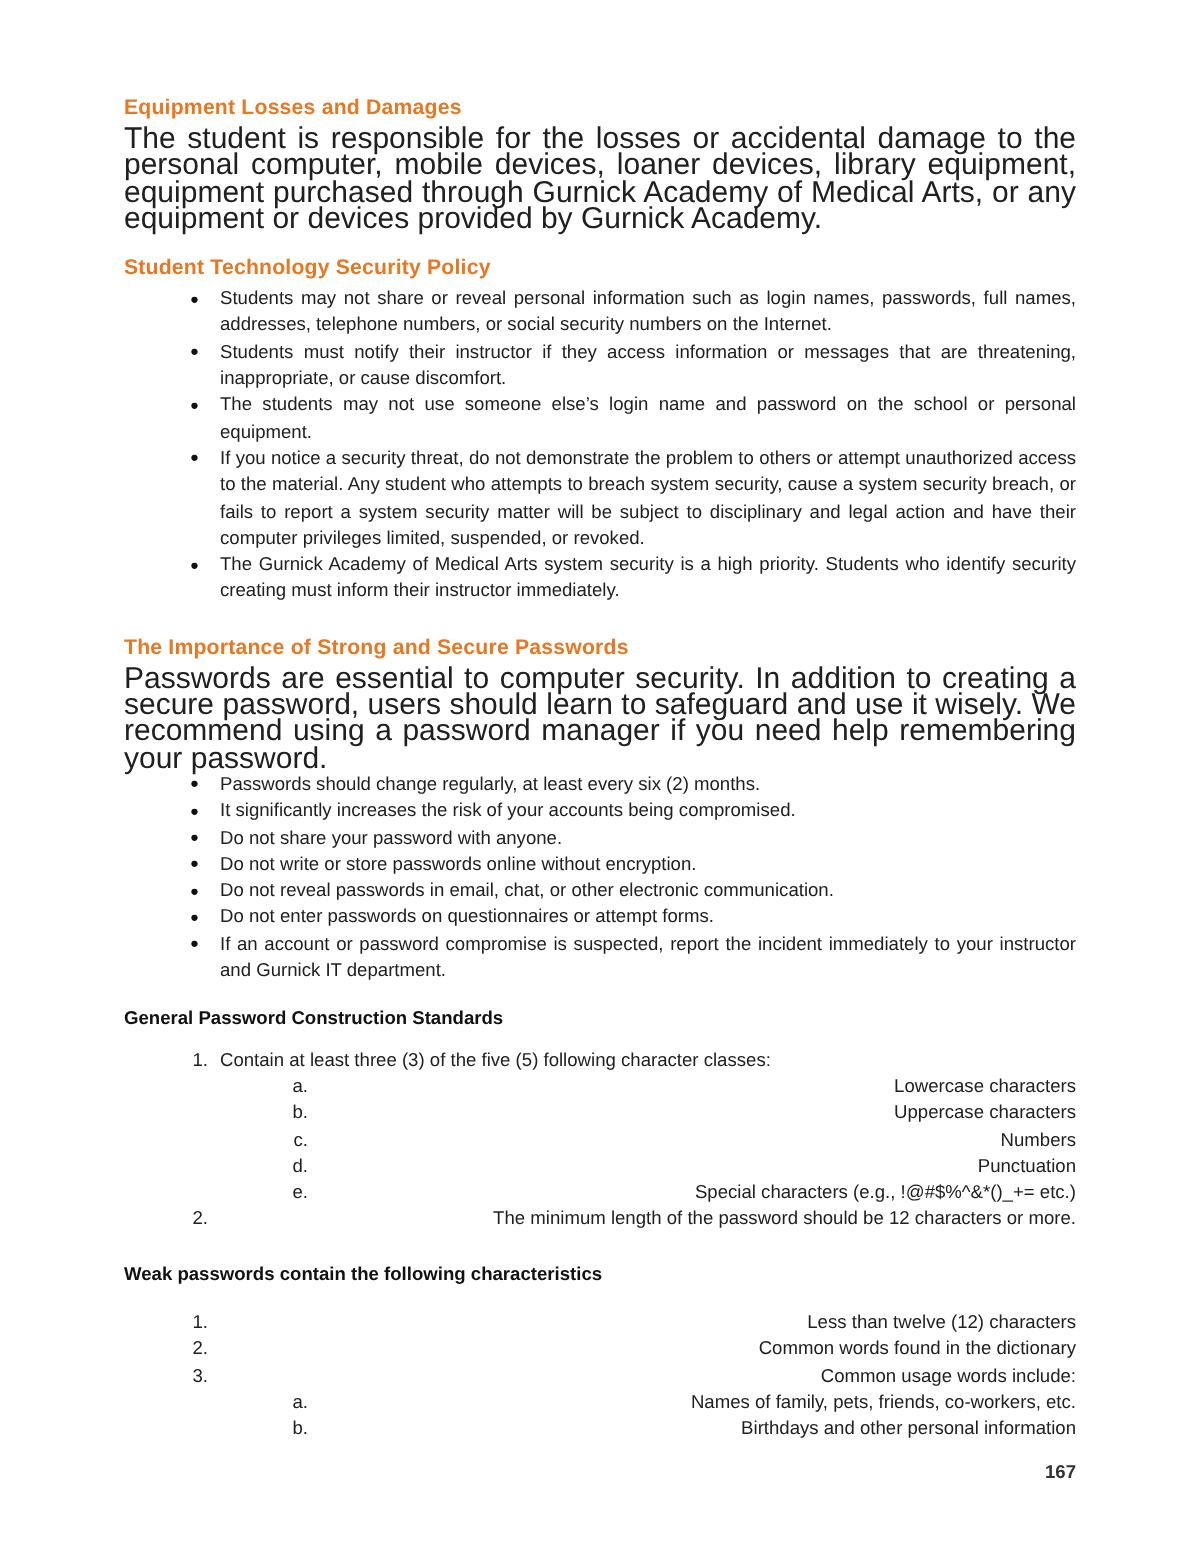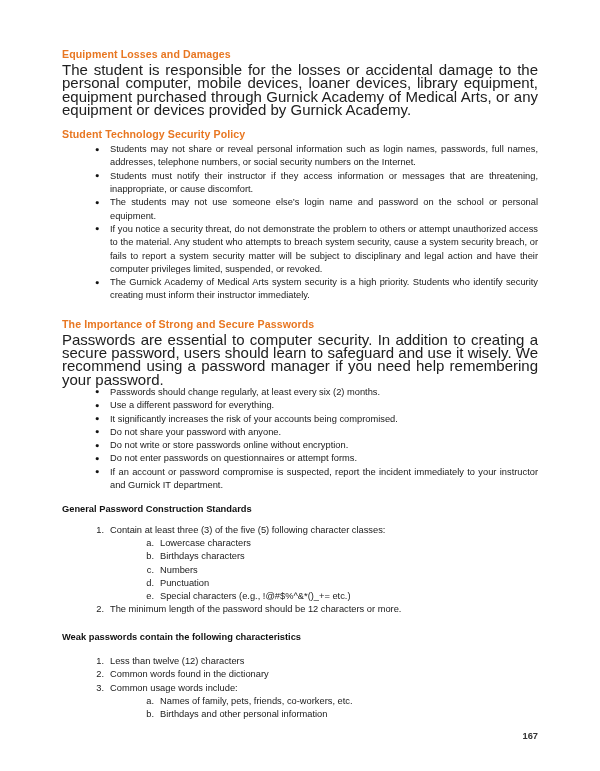--- a/index.html
+++ b/index.html
@@ -94,40 +94,41 @@
     top: 0;
     width: 16px;
     text-align: right;
     font-size: 9.3px;
   }
   ol.alpha-list {
     list-style: none;
     margin: 0;
     padding: 0;
     counter-reset: alphaitem;
+    text-align: right;
   }
   ol.alpha-list > li {
     position: relative;
     font-size: 9.3px;
     line-height: 13.3px;
     padding-left: 98px;
     margin: 0;
     color: #202020;
     counter-increment: alphaitem;
   }
   ol.alpha-list > li::before {
     content: counter(alphaitem, lower-alpha) ".";
     position: absolute;
     left: 76px;
     top: 0;
     width: 16px;
     text-align: right;
     font-size: 9.3px;
   }
-  .item-2-shift { padding-left: 50px; }
+  .item-2-shift { padding-left: 50px; text-align: right; }
   .item-2-shift::before { left: 28px; }
   .gap-sm { height: 7px; }
   .gap-md { height: 11px; }
   .gap-lg { height: 14px; }
   .page-number {
     position: absolute;
     left: 62px;
     top: 731px;
     width: 476px;
     text-align: right;
@@ -155,38 +156,38 @@
       <li>If you notice a security threat, do not demonstrate the problem to others or attempt unauthorized access to the material.   Any student who attempts to breach system security, cause a system security breach, or fails to report a system security matter will be subject to disciplinary and legal action and have their computer privileges limited, suspended, or revoked.</li>
       <li>The Gurnick Academy of Medical Arts system security is a high priority. Students who identify security creating must inform their instructor immediately.</li>
     </ul>
 
     <div class="gap-lg"></div>
 
     <h2 class="section-heading">The Importance of Strong and Secure Passwords</h2>
     <p class="body-text">Passwords are essential to computer security. In addition to creating a secure password, users should learn to safeguard and use it wisely. We recommend using a password manager if you need help remembering your password.</p>
     <ul class="bullet-list">
       <li>Passwords should change regularly, at least every six (2) months.</li>
-      <li>Use a different password for everything.</li>
       <li>It significantly increases the risk of your accounts being compromised.</li>
       <li>Do not share your password with anyone.</li>
       <li>Do not write or store passwords online without encryption.</li>
+      <li>Do not reveal passwords in email, chat, or other electronic communication.</li>
       <li>Do not enter passwords on questionnaires or attempt forms.</li>
       <li>If an account or password compromise is suspected, report the incident immediately to your instructor and Gurnick IT department.</li>
     </ul>
 
     <div class="gap-md"></div>
 
     <h3 class="sub-heading">General Password Construction Standards</h3>
     <div class="gap-sm"></div>
     <ol class="num-list">
       <li>Contain at least three (3) of the five (5) following character classes:</li>
     </ol>
     <ol class="alpha-list">
       <li>Lowercase characters</li>
-      <li>Birthdays characters</li>
+      <li>Uppercase characters</li>
       <li>Numbers</li>
       <li>Punctuation</li>
       <li>Special characters (e.g., !@#$%^&amp;*()_+= etc.)</li>
     </ol>
     <ol class="num-list" style="counter-reset: numitem 1;">
       <li class="item-2-shift">The minimum length of the password should be 12 characters or more.</li>
     </ol>
 
     <div class="gap-lg"></div>
 

